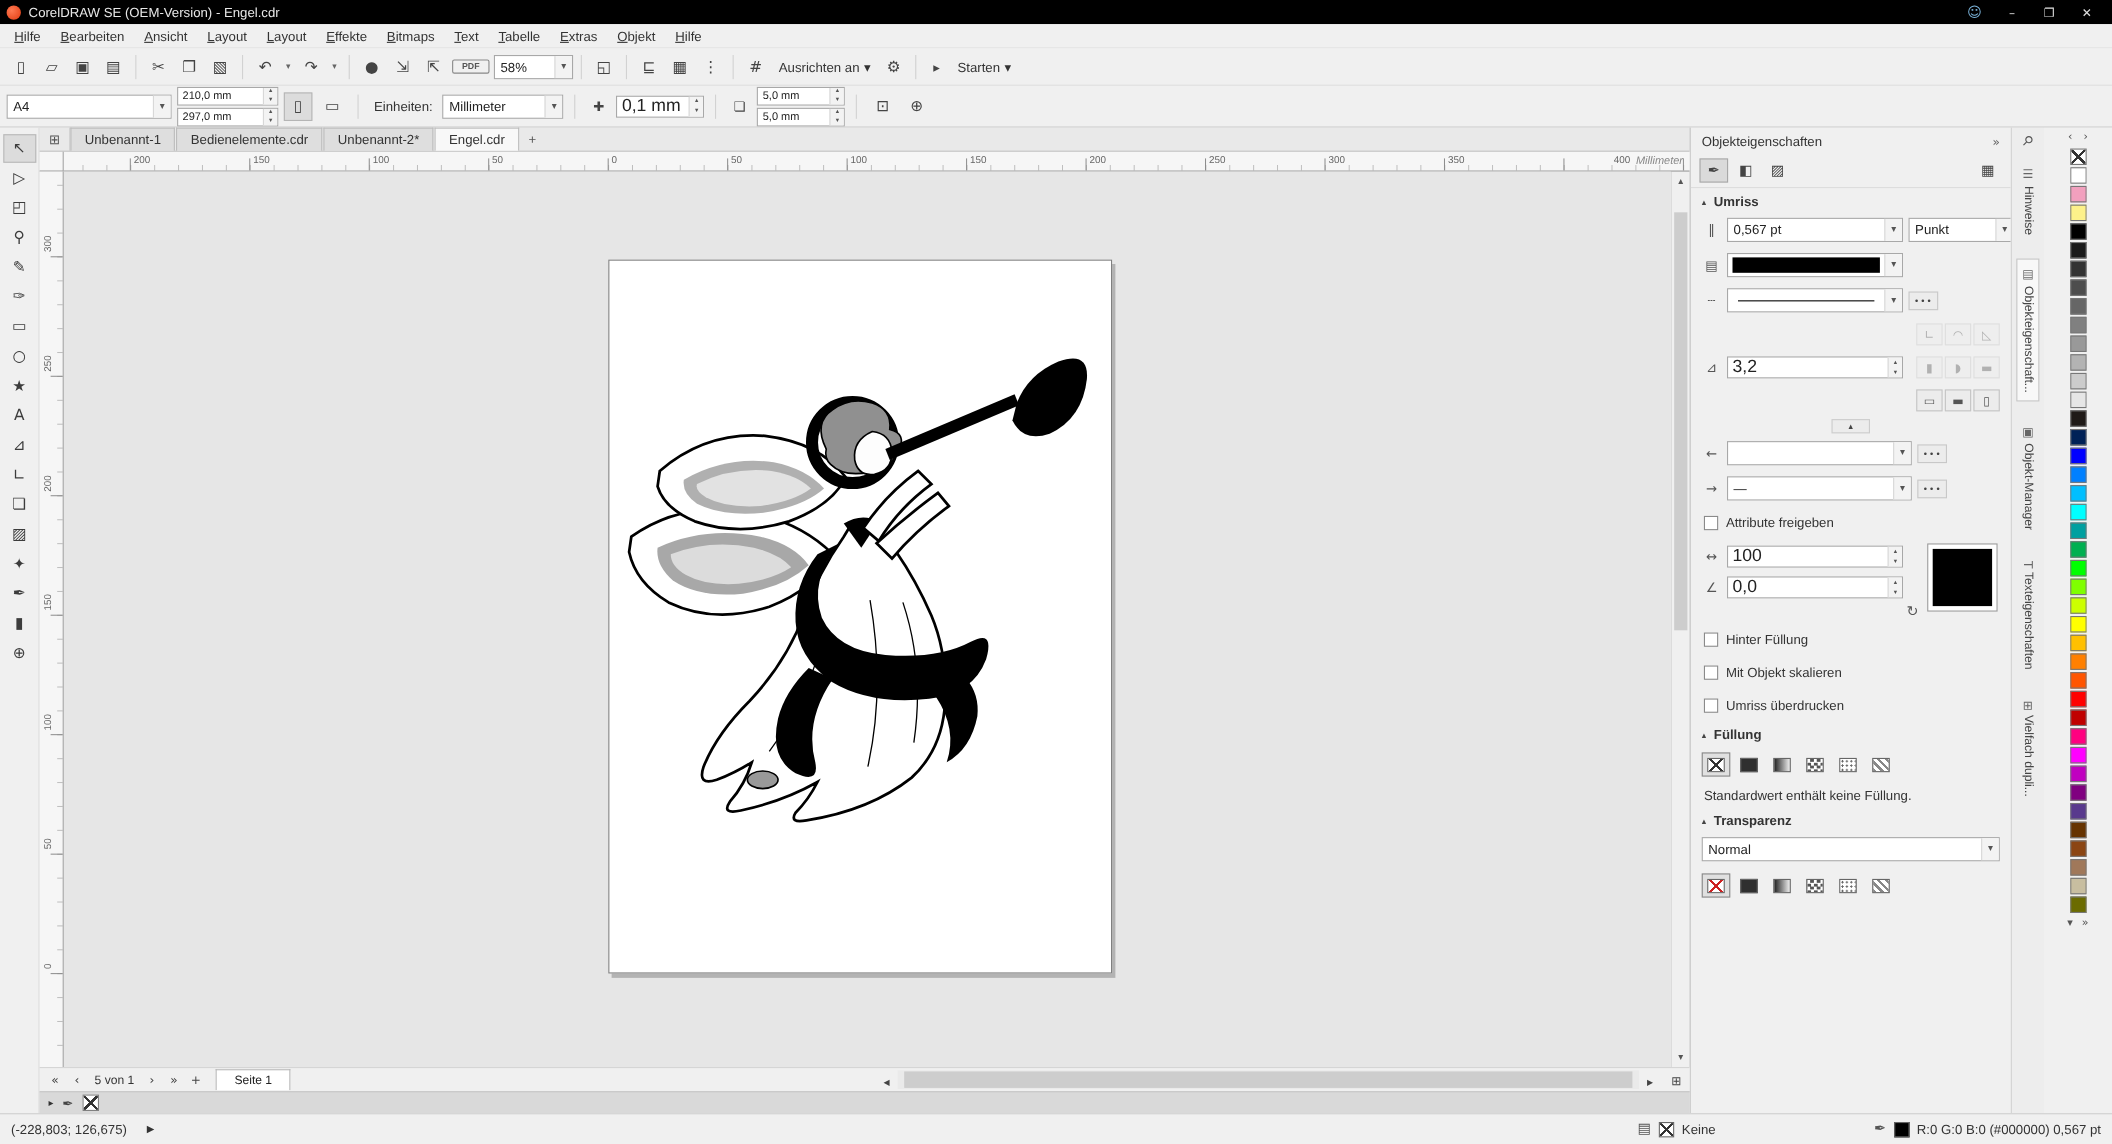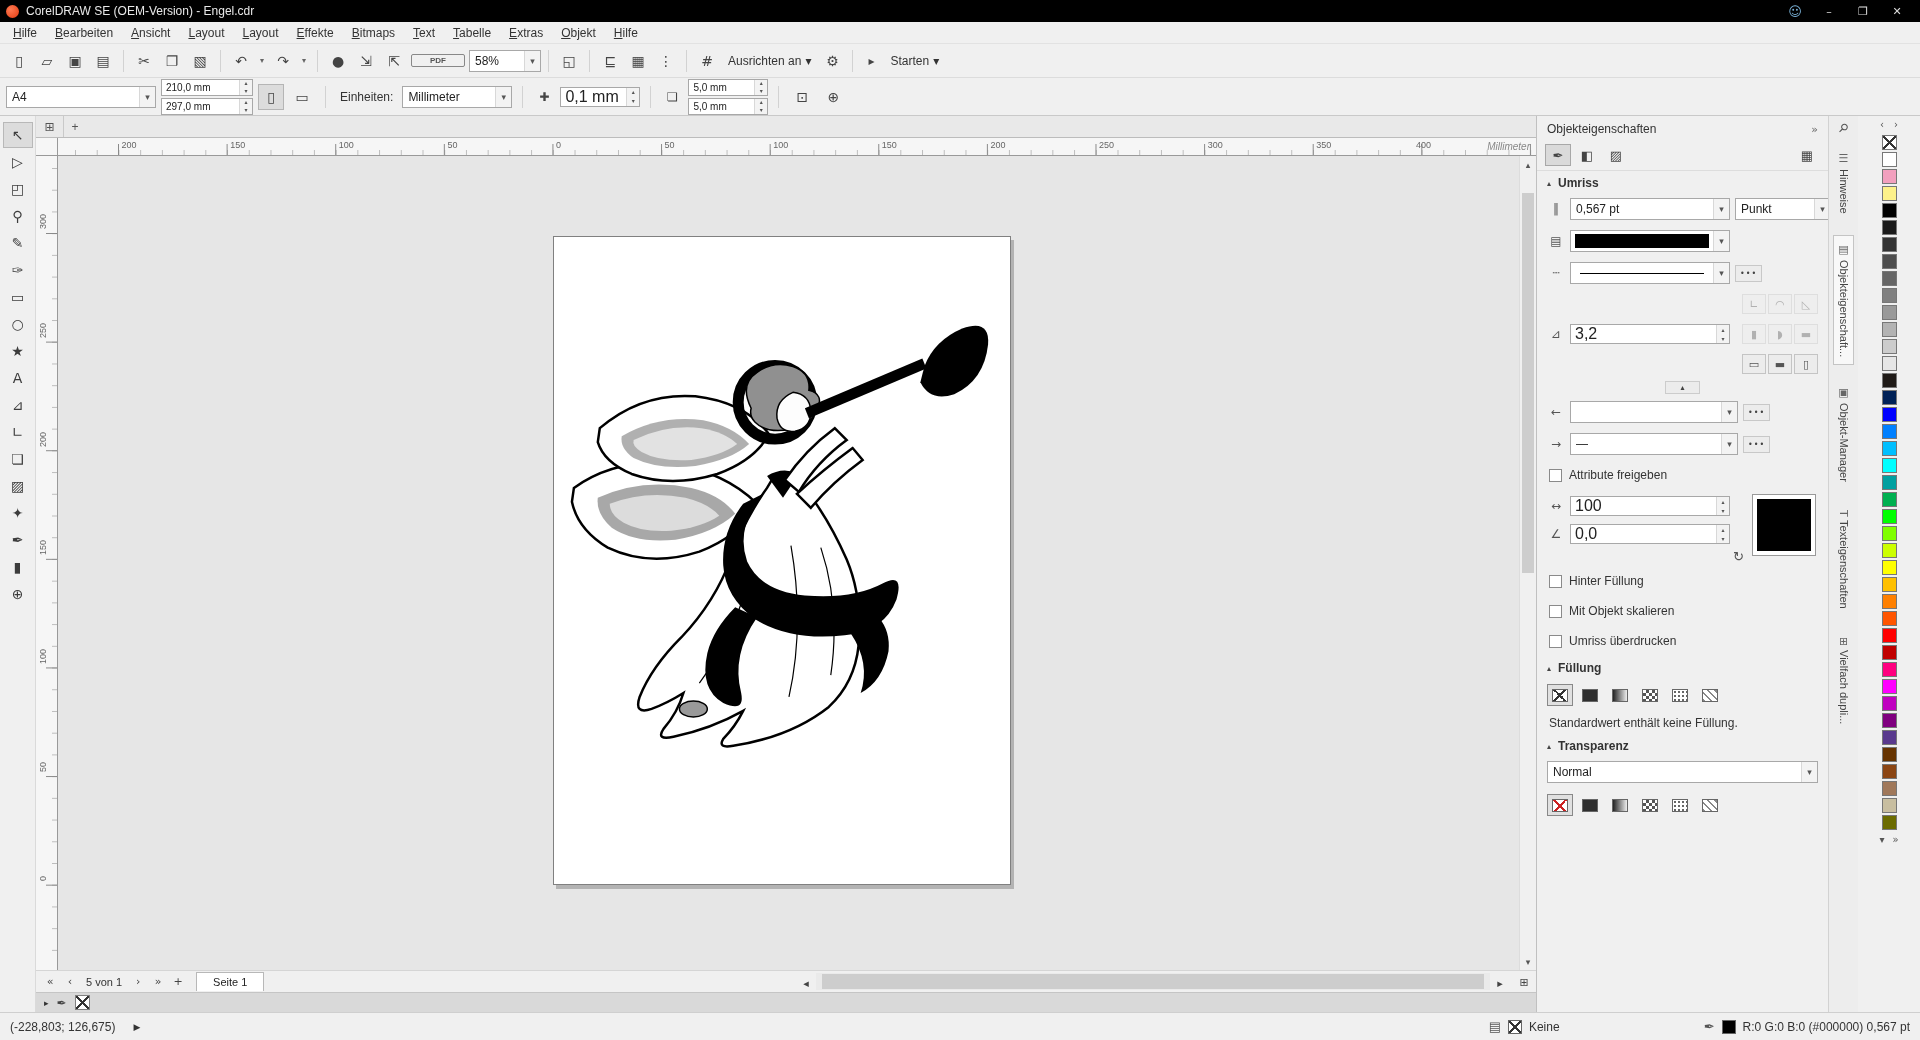--- a/index.html
+++ b/index.html
@@ -20,21 +20,21 @@
 .menu-item{padding:3px 9px;font-size:12px;color:#333}
 .menu-item::first-letter{text-decoration:underline}
 
 
 .toolbar{height:34px;background:#f0f0f0;display:flex;align-items:center;gap:2px;padding:0 6px;border-bottom:1px solid #dcdcdc;flex:0 0 auto}
 .tbtn{width:26px;height:26px;display:flex;align-items:center;justify-content:center;font-size:14px;color:#444}
 .tbtn.sm{width:22px;font-size:12px}
 .tbtn.narrow{width:12px;font-size:8px;color:#666}
 .tbtn.pactive{background:#dcdcdc;border:1px solid #b5b5b5}
 .tsep{width:1px;height:22px;background:#d2d2d2;margin:0 5px;flex:0 0 auto}
-.pdf-badge{font-size:8px;font-weight:bold;border:1px solid #888;color:#555;padding:1px 18px;border-radius:2px;margin:0 2px}
+.pdf-badge{font-size:8px;font-weight:bold;border:1px solid #888;color:#555;padding:1px 8px;border-radius:2px;margin:0 2px}
 .tbtn-text{display:flex;align-items:center;gap:4px;padding:0 6px;height:26px;font-size:12px;color:#333}
 .tbtn-text .carr{border:none;background:none;width:auto}
 
 .combo{display:inline-flex;align-items:center;height:22px;background:#fff;border:1px solid #a8a8a8;flex:0 0 auto}
 .combo .cval{flex:1;padding:0 5px;font-size:12px;white-space:nowrap;overflow:hidden;display:flex;align-items:center;height:100%}
 .combo .carr{width:16px;align-self:stretch;display:flex;align-items:center;justify-content:center;font-size:9px;color:#555;border-left:1px solid #d8d8d8;background:#f3f3f3}
 .w72{width:72px}.w96{width:96px}.w110{width:110px}.w150{width:150px}.w160{width:160px}.w168{width:168px}
 .combo.wfull{flex:1}
 .fieldwrap{display:inline-flex;height:20px;border:1px solid #a8a8a8;background:#fff;flex:0 0 auto}
 .fieldwrap .fval{padding:0 4px;font-size:16px;display:flex;align-items:center;flex:1;white-space:nowrap}
@@ -322,40 +322,55 @@
       <span class="tool">✦</span>
       <span class="tool">✒</span>
       <span class="tool">▮</span>
       <span class="tool">⊕</span>
     </div>
 
   <div class="workarea">
 
     <div class="doctabs">
       <span class="hometab ico">⊞</span>
+      <span style="display:flex;align-items:flex-end">
+
+      <span class="dtab">
+            <span>Unbenannt-1</span>
+          </span>
+          <span class="dtab">
+            <span>Bedienelemente.cdr</span>
+          </span>
+          <span class="dtab">
+            <span>Unbenannt-2*</span>
+          </span>
+          <span class="dtab active">
+            <span>Engel.cdr</span>
+          </span>
+        </span>
       <span class="newtab">+</span>
     </div>
 
     <div class="rulerrow">
       <div class="rulercorner"></div>
       <div class="hruler">
         <span class="runit">Millimeter</span>
       <span class="rnum" style="left: 63.52px;">200</span>
           <span class="rnum" style="left: 172.14px;">150</span>
           <span class="rnum" style="left: 280.76px;">100</span>
           <span class="rnum" style="left: 389.38px;">50</span>
           <span class="rnum" style="left: 498px;">0</span>
           <span class="rnum" style="left: 606.62px;">50</span>
           <span class="rnum" style="left: 715.24px;">100</span>
           <span class="rnum" style="left: 823.86px;">150</span>
           <span class="rnum" style="left: 932.48px;">200</span>
           <span class="rnum" style="left: 1041.1px;">250</span>
           <span class="rnum" style="left: 1149.72px;">300</span>
           <span class="rnum" style="left: 1258.34px;">350</span>
-          <span class="rnum" style="left: 1358px;">400</span>
+          <span class="rnum" style="left: 1409px;">400</span>
         </div>
     </div>
 
     <div class="canvasrow">
       <div class="vruler">
           <span class="rnum vnum" style="top: 61.28px;">300</span>
           <span class="rnum vnum" style="top: 169.9px;">250</span>
           <span class="rnum vnum" style="top: 278.52px;">200</span>
           <span class="rnum vnum" style="top: 387.14px;">150</span>
           <span class="rnum vnum" style="top: 495.76px;">100</span>

